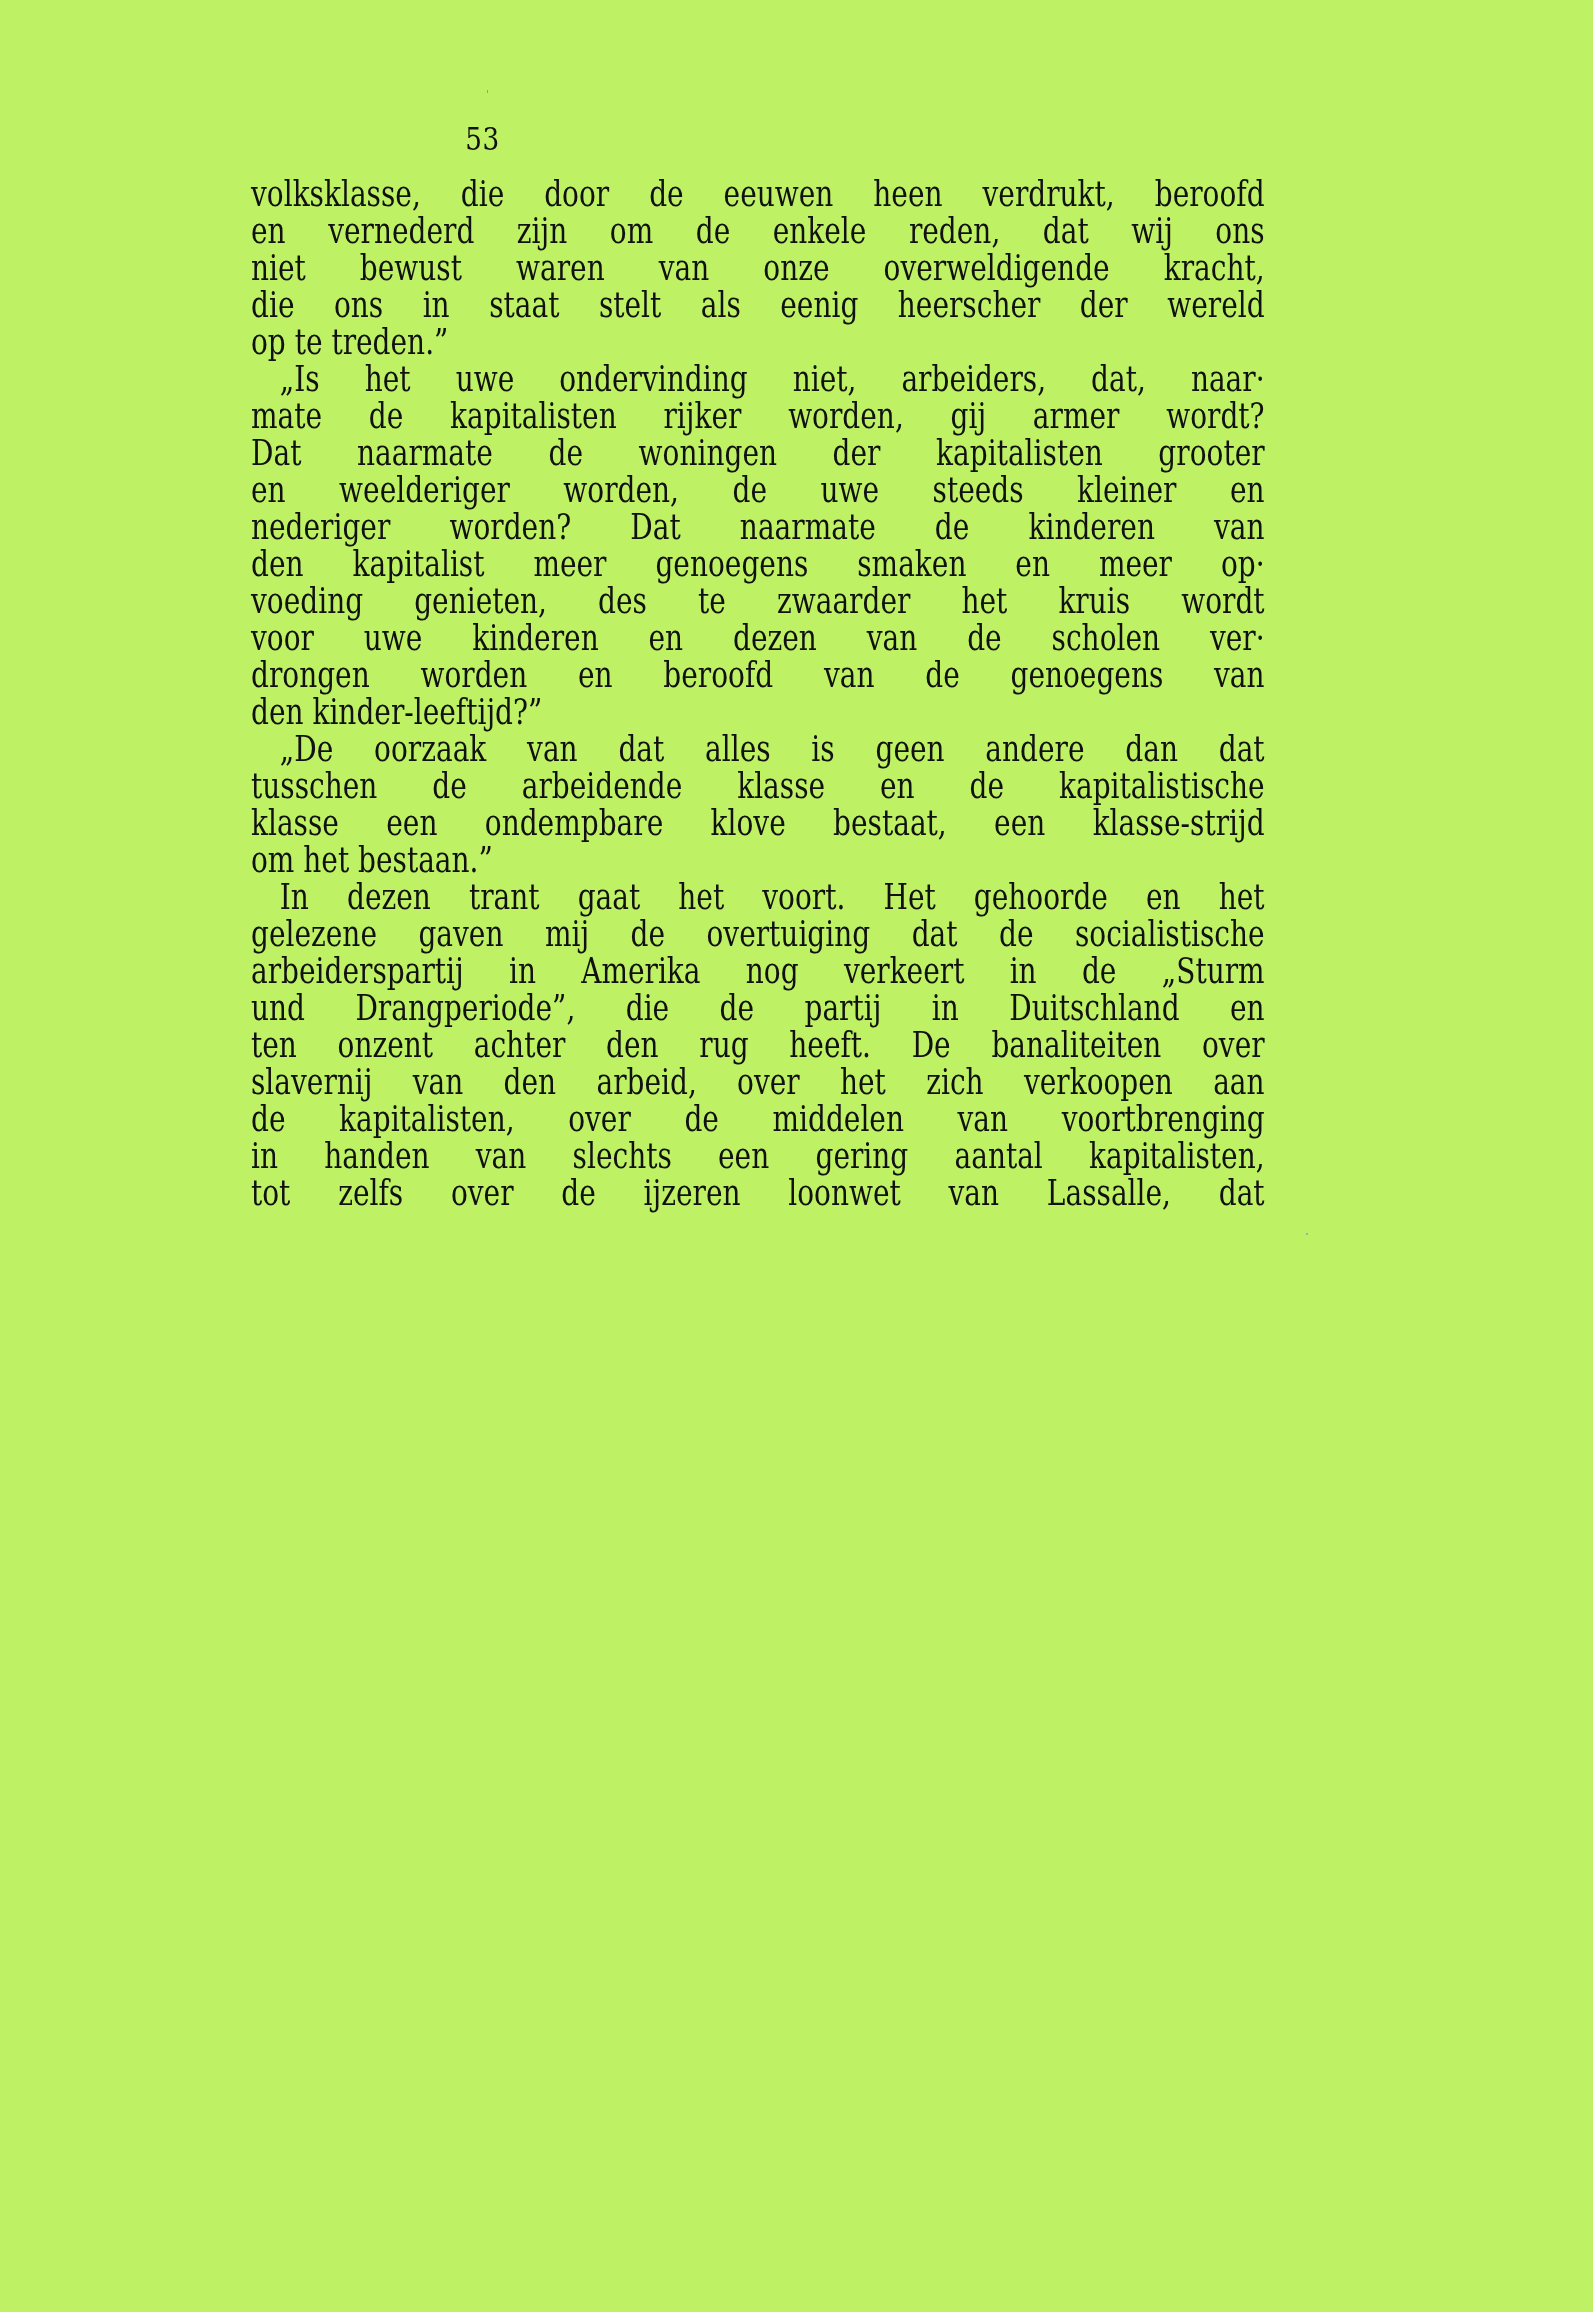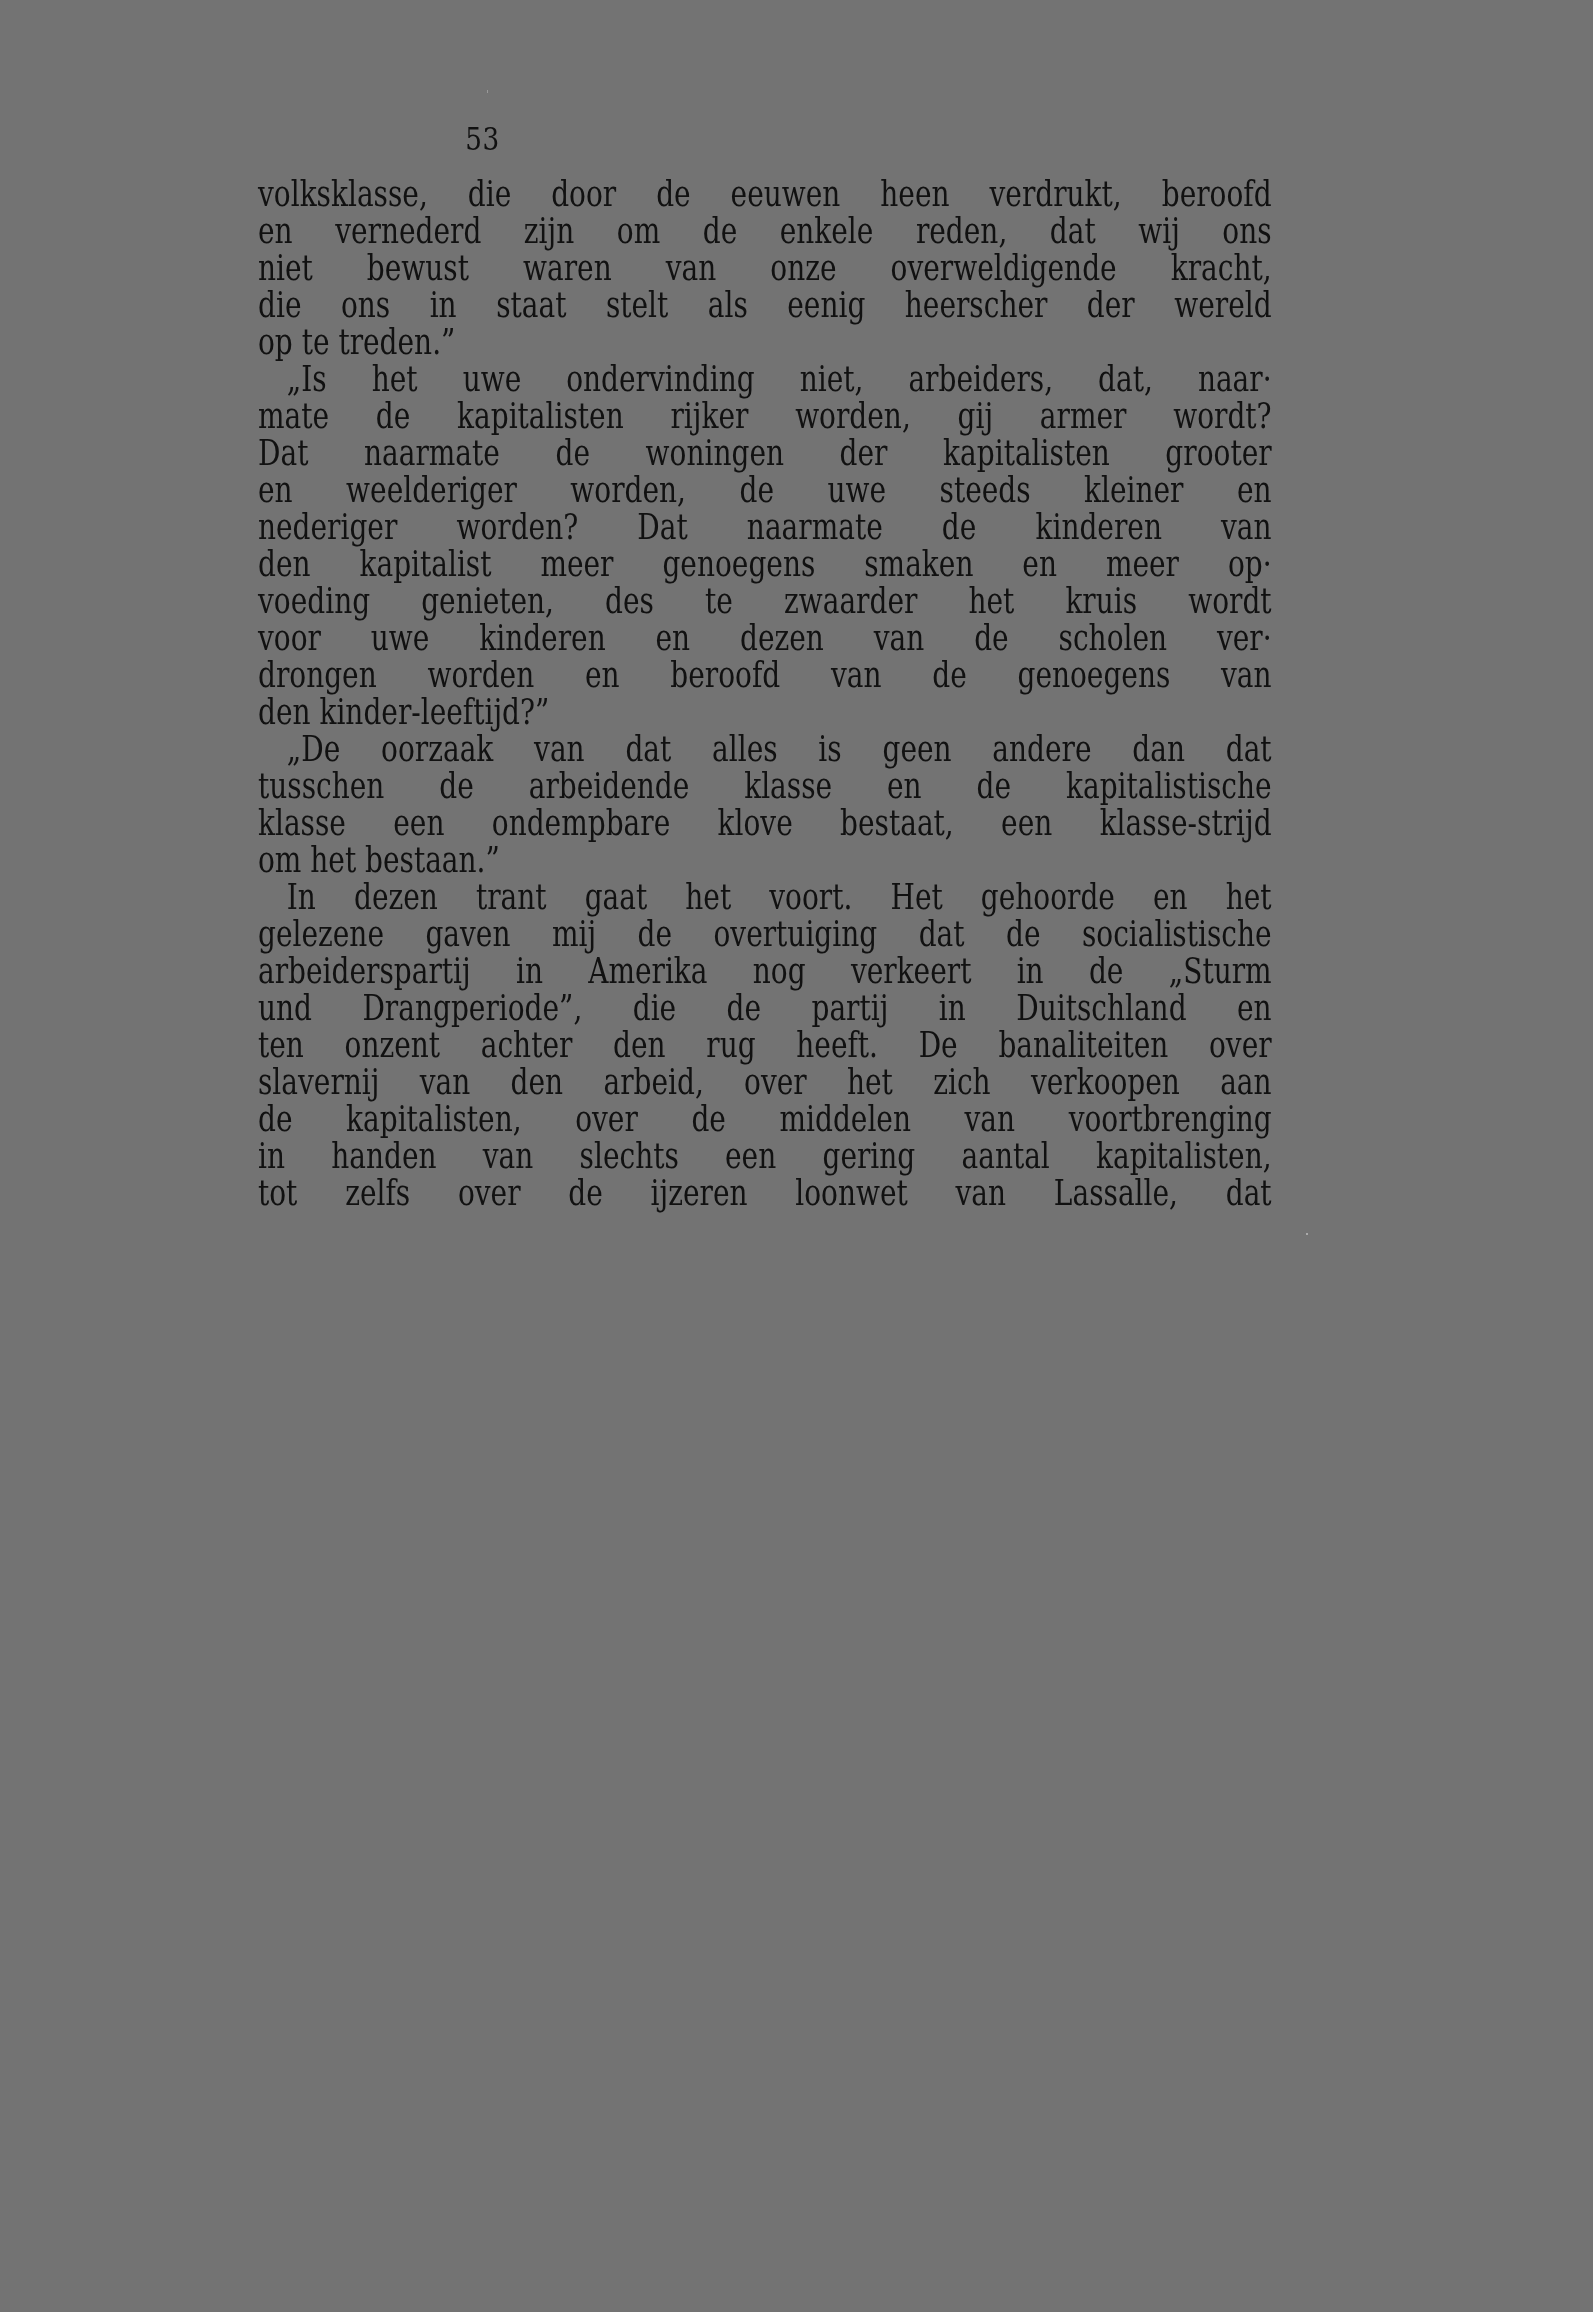--- a/index.html
+++ b/index.html
@@ -13,21 +13,21 @@
       position: relative;
       overflow: hidden;
       color: #111111;
       font-family: "DejaVu Serif", "Liberation Serif", serif;
     }
     .page {
       position: absolute;
       left: 0; top: 0;
       width: 1594px;
       height: 2312px;
-      background: #737373;
+      background: #bef264;
     }
     .scan-speck {
       position: absolute;
       left: 487px;
       top: 90px;
       width: 0.9px;
       height: 2.8px;
       background: #999;
     }
     .scan-speck2 {
@@ -44,21 +44,21 @@
       width: 965px;
       top: 120px;
       text-align: center;
       font-size: 32px;
       letter-spacing: 0.9px;
       transform: scaleX(0.82);
       transform-origin: 483px 0;
     }
     .text-block {
       position: absolute;
-      left: 258px;
+      left: 251px;
       top: 176px;
       width: 1014px;
     }
     .line {
       display: block;
       height: 37px;
       line-height: 37px;
       font-size: 35px;
       white-space: nowrap;
       text-align: justify;

